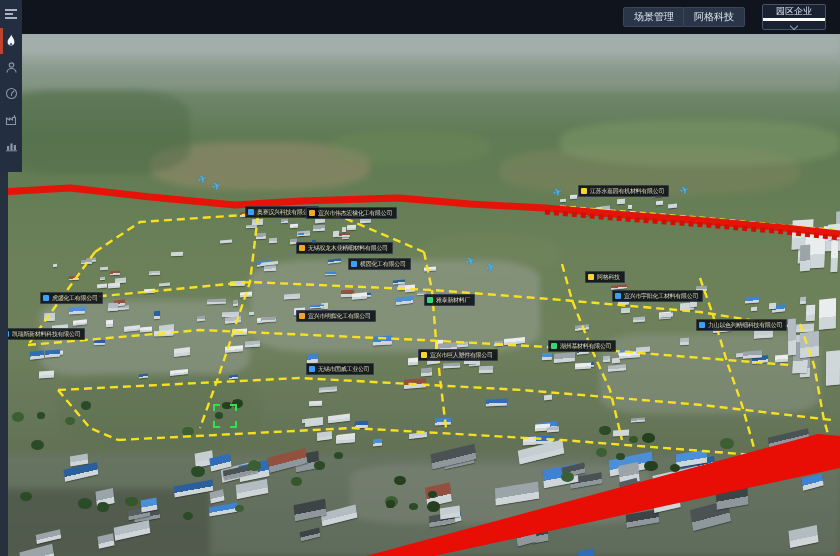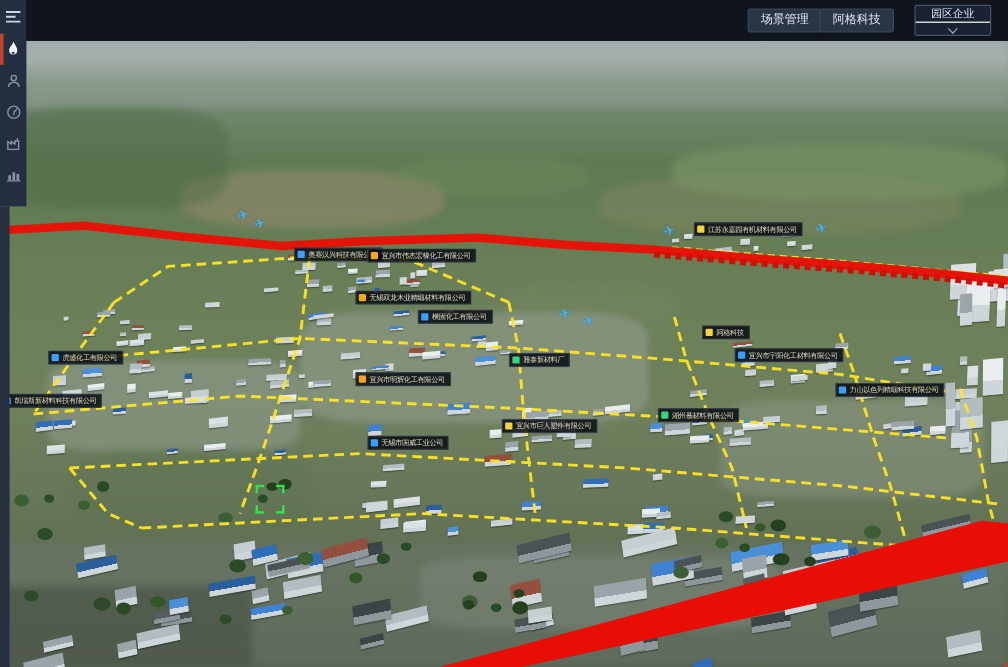--- a/index.html
+++ b/index.html
@@ -13,21 +13,21 @@
   .datetime{position:absolute;left:10px;top:3px;color:#d7dde8;font-size:10px;line-height:13px;}
   .datetime .time{padding-left:14px;color:#c2c9d6;}
   .app-title{position:absolute;left:0;right:0;text-align:center;color:#f2f5fa;font-size:13px;
              font-weight:bold;letter-spacing:1px;}
   .tb-btn{position:absolute;top:7px;height:20px;padding:0 10px;background:#2a3547;border:1px solid #39465c;
           border-radius:2px;color:#dfe6f2;font-size:10px;line-height:18px;cursor:pointer;}
   .tb-btn.b1{right:155px;}
   .tb-btn.b2{right:95px;}
   .tb-select{position:absolute;right:14px;top:4px;width:64px;height:26px;border:1px solid #46536b;
              border-radius:2px;background:#1a2232;color:#dfe6f2;font-size:9px;text-align:center;cursor:pointer;}
-  .tb-select .lbl{display:block;line-height:13px;border-bottom:1px solid #ffffff;}
+  .tb-select .lbl{display:block;line-height:13px;border-bottom:3px solid #ffffff;}
   .tb-select .chev{display:block;height:11px;position:relative;}
   .tb-select .chev:after{content:"";position:absolute;left:50%;top:2px;width:5px;height:5px;
         border-right:1px solid #97a2b5;border-bottom:1px solid #97a2b5;transform:translateX(-50%) rotate(45deg);}
 
   
   .sidebar{position:absolute;left:0;top:0;width:22px;height:172px;background:#232e41;z-index:40;}
   .sidebar-rail{position:absolute;left:0;top:172px;bottom:0;width:8px;background:#27303f;z-index:40;}
   .sb-item{position:relative;width:22px;height:26px;display:flex;align-items:center;justify-content:center;cursor:pointer;}
   .sb-item svg{display:block;}
   .sb-item.active:before{content:"";position:absolute;left:0;top:0;bottom:0;width:3px;background:#c0432b;}

